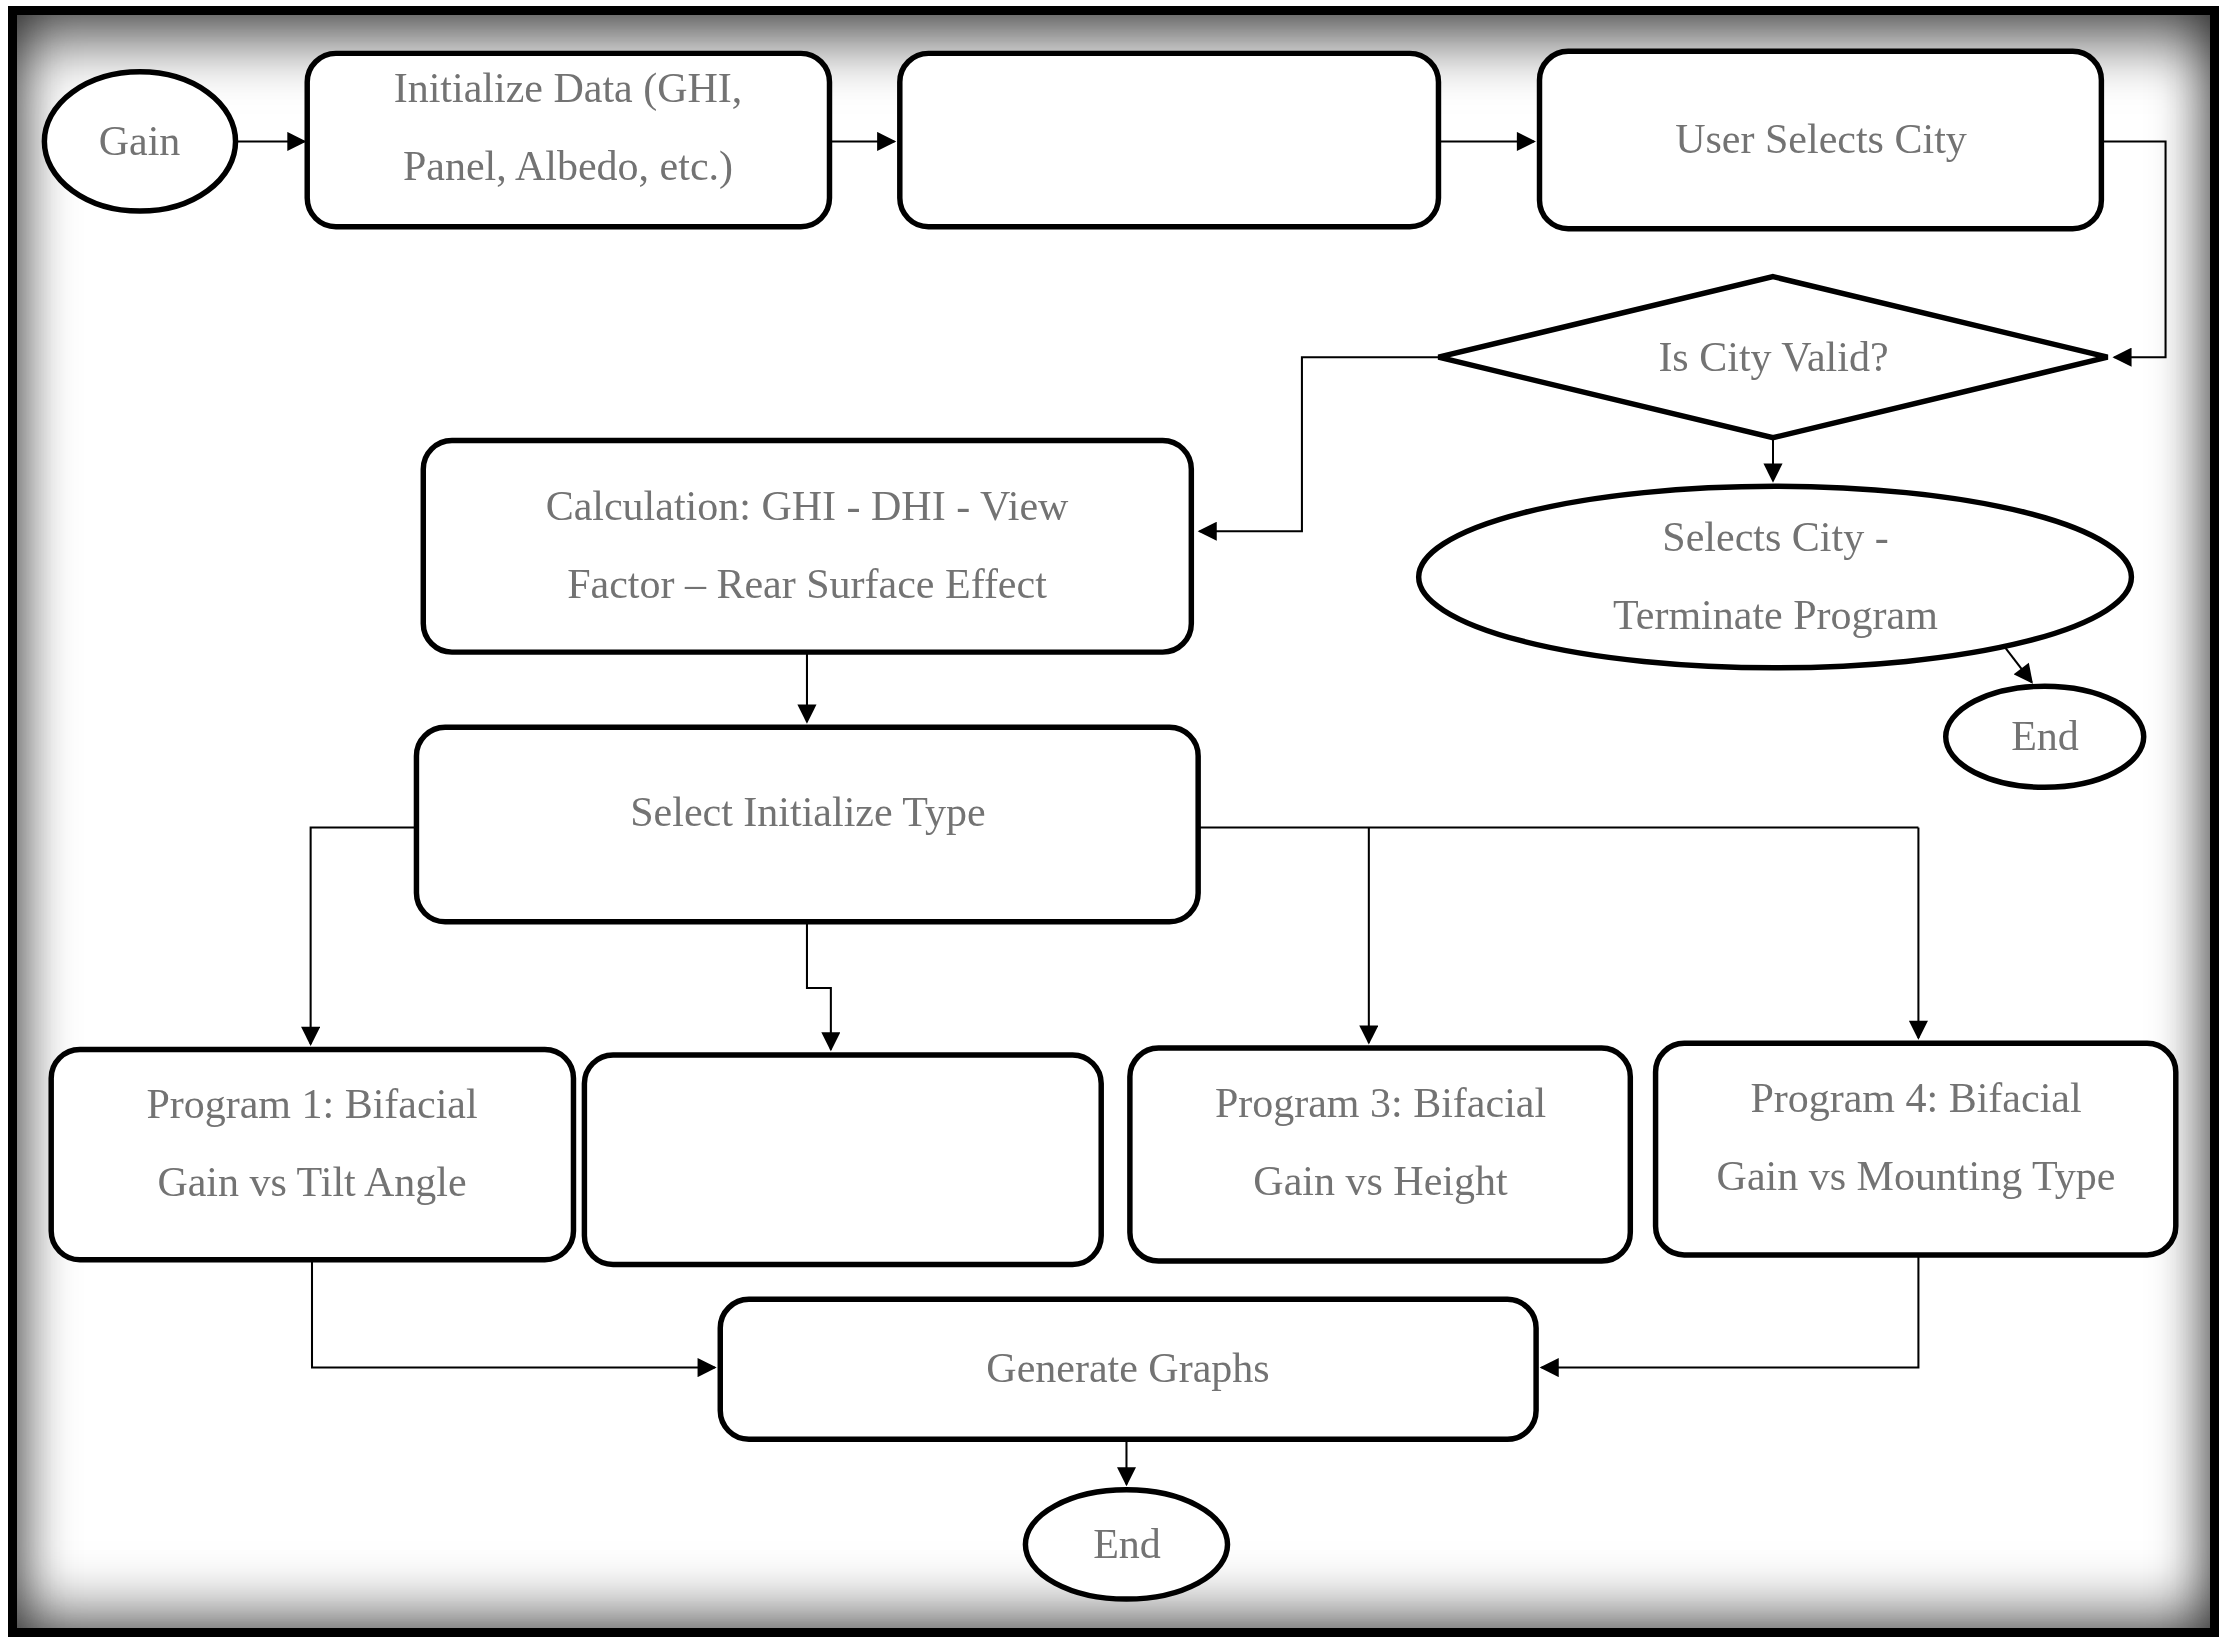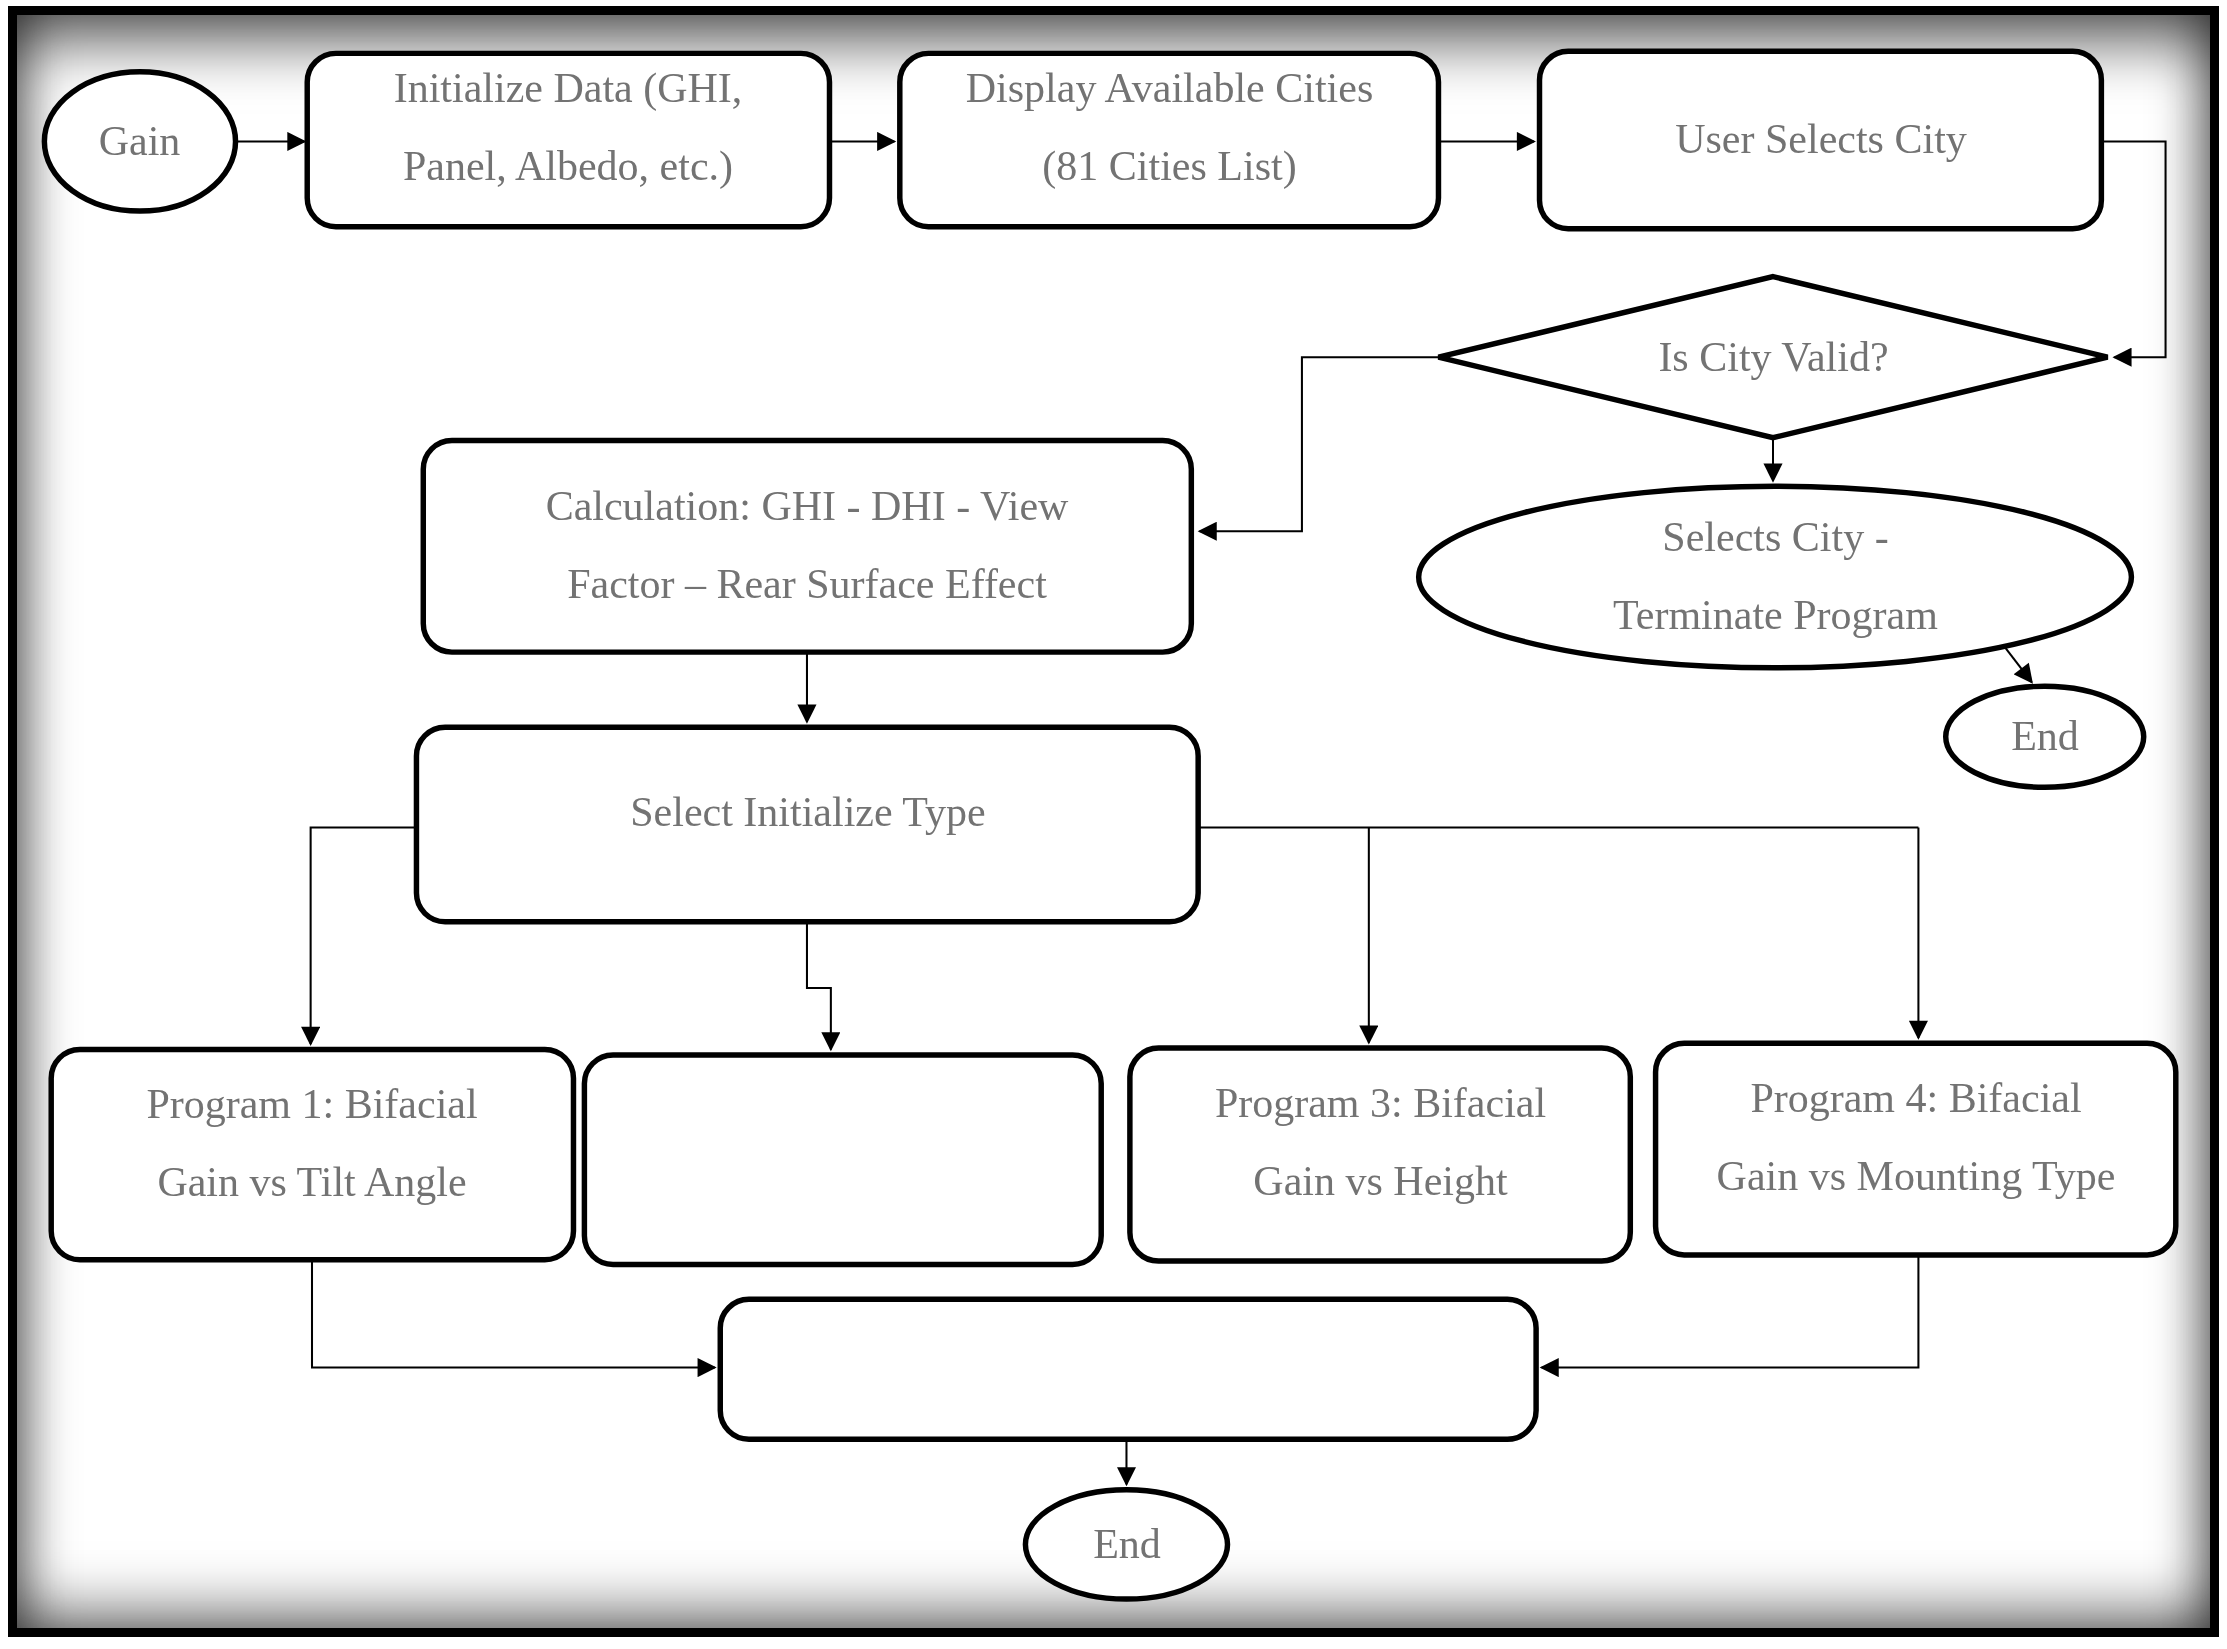--- a/index.html
+++ b/index.html
@@ -119,22 +119,20 @@
       <rect class="shape" x="1055" y="1903" width="1195" height="205" rx="42"></rect>
       <ellipse class="shape" cx="1650" cy="2262" rx="148" ry="80"></ellipse>
     </g>
   </svg>
 
   <div class="label" style="left:44px; top:72px; width:191px; height:139px;">Gain</div>
 
   <div class="label up" style="left:307px; top:53px; width:522px; height:173px;">Initialize Data (GHI,
 Panel, Albedo, etc.)</div>
 
-  <div class="label up" style="left:900px; top:53px; width:539px; height:173px;">Display Available Cities
-(81 Cities List)</div>
 
   <div class="label" style="left:1540px; top:51px; width:562px; height:178px;">User Selects City</div>
 
   <div class="label" style="left:423px; top:440px; width:768px; height:212px;">Calculation: GHI - DHI - View
 Factor – Rear Surface Effect</div>
 
   <div class="label" style="left:1439px; top:277px; width:669px; height:161px;">Is City Valid?</div>
 
   <div class="label" style="left:1419px; top:486px; width:713px; height:182px;">Selects City -
 Terminate Program</div>
@@ -146,17 +144,18 @@
   <div class="label up" style="left:51px; top:1050px; width:522px; height:210px;">Program 1: Bifacial
 Gain vs Tilt Angle</div>
 
 
   <div class="label up" style="left:1130px; top:1048px; width:501px; height:213px;">Program 3: Bifacial
 Gain vs Height</div>
 
   <div class="label up" style="left:1656px; top:1043px; width:520px; height:212px;">Program 4: Bifacial
 Gain vs Mounting Type</div>
 
+  <div class="label" style="left:720px; top:1299px; width:816px; height:140px;">Generate Graphs</div>
 
   <div class="label" style="left:1026px; top:1490px; width:202px; height:109px;">End</div>
 
 </div>
 
 
 </body></html>

